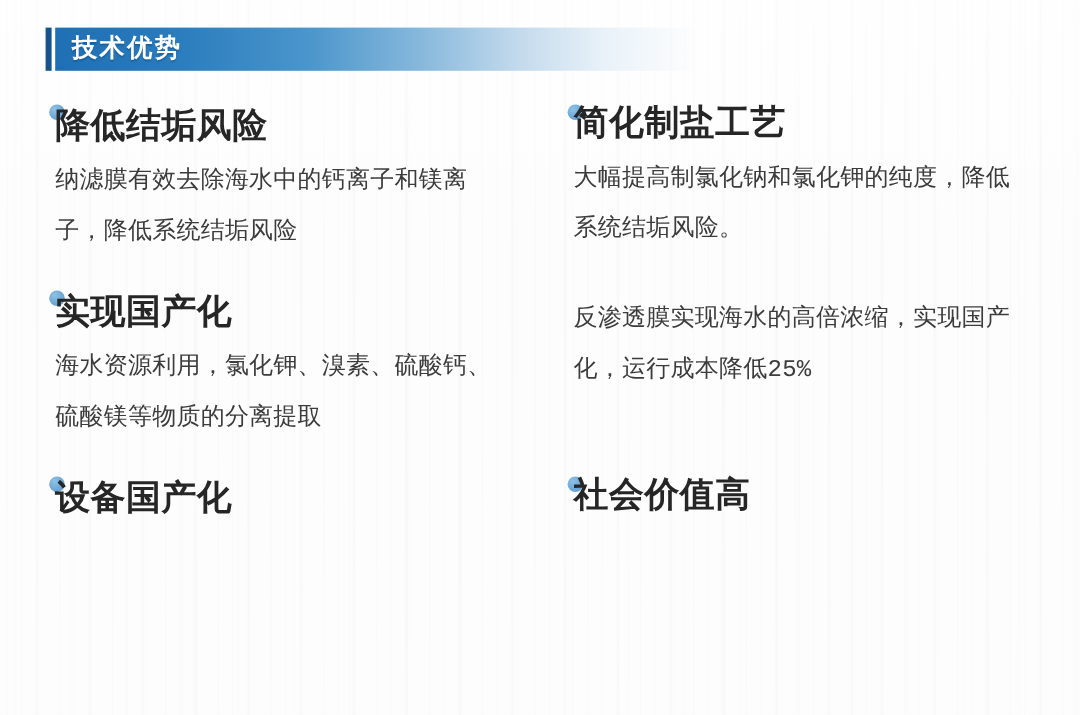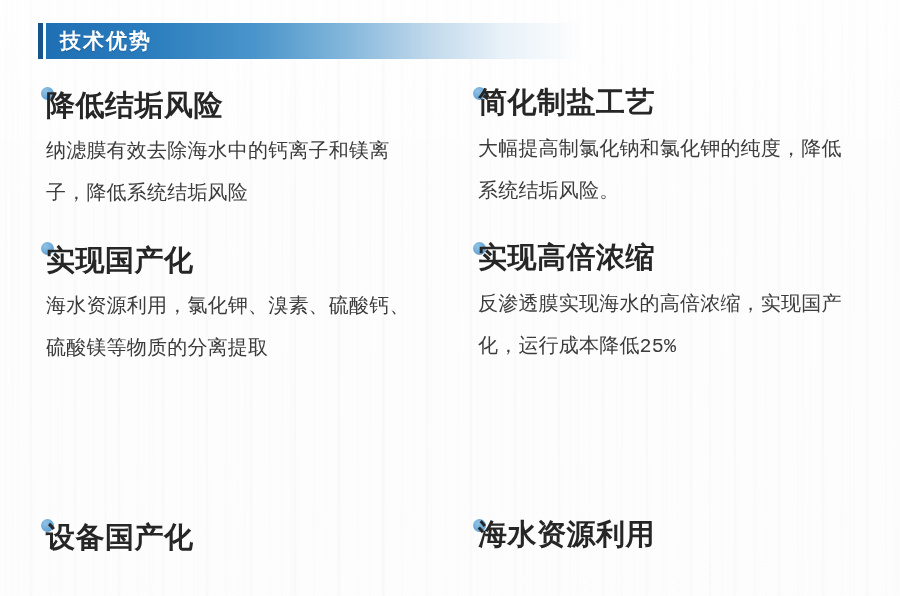--- a/index.html
+++ b/index.html
@@ -161,21 +161,21 @@
     font-size: 20px;
     color: #3c3c3c;
     line-height: 42px;
     letter-spacing: 0.2px;
     margin-top: 5px;
     max-width: 380px;
   }
 
   .row-1 { height: 155px; }
   .row-2 { height: 155px; }
-  .row-3 { height: 160px; align-items: flex-end; }
+  .row-3 { height: 160px; }
 </style>
 </head>
 <body>
 
 <div id="page">
 
   <div id="bg-texture"></div>
   <div id="bg-texture-2"></div>
   <div id="bg-wash"></div>
 
@@ -222,24 +222,20 @@
               <span class="bullet-dot"></span>
               <span class="feature-title">实现国产化</span>
             </div>
             <div class="feature-body">海水资源利用，氯化钾、溴素、硫酸钙、硫酸镁等物质的分离提取</div>
           </div>
         </div>
       </div>
       <div class="grid-col">
         <div class="col-inner-right">
           <div class="feature-item">
-            <div class="feature-title-row">
-              <span class="bullet-dot"></span>
-              <span class="feature-title">实现高倍浓缩</span>
-            </div>
             <div class="feature-body">反渗透膜实现海水的高倍浓缩，实现国产化，运行成本降低25%</div>
           </div>
         </div>
       </div>
     </div>
 
     <div class="grid-row row-3">
       <div class="grid-col">
         <div class="col-inner-left">
           <div class="feature-item">
@@ -248,21 +244,21 @@
               <span class="feature-title">设备国产化</span>
             </div>
           </div>
         </div>
       </div>
       <div class="grid-col">
         <div class="col-inner-right">
           <div class="feature-item">
             <div class="feature-title-row">
               <span class="bullet-dot"></span>
-              <span class="feature-title">海水资源利用</span>
+              <span class="feature-title">社会价值高</span>
             </div>
           </div>
         </div>
       </div>
     </div>
 
   </div>
 </div>
 
 </body></html>

